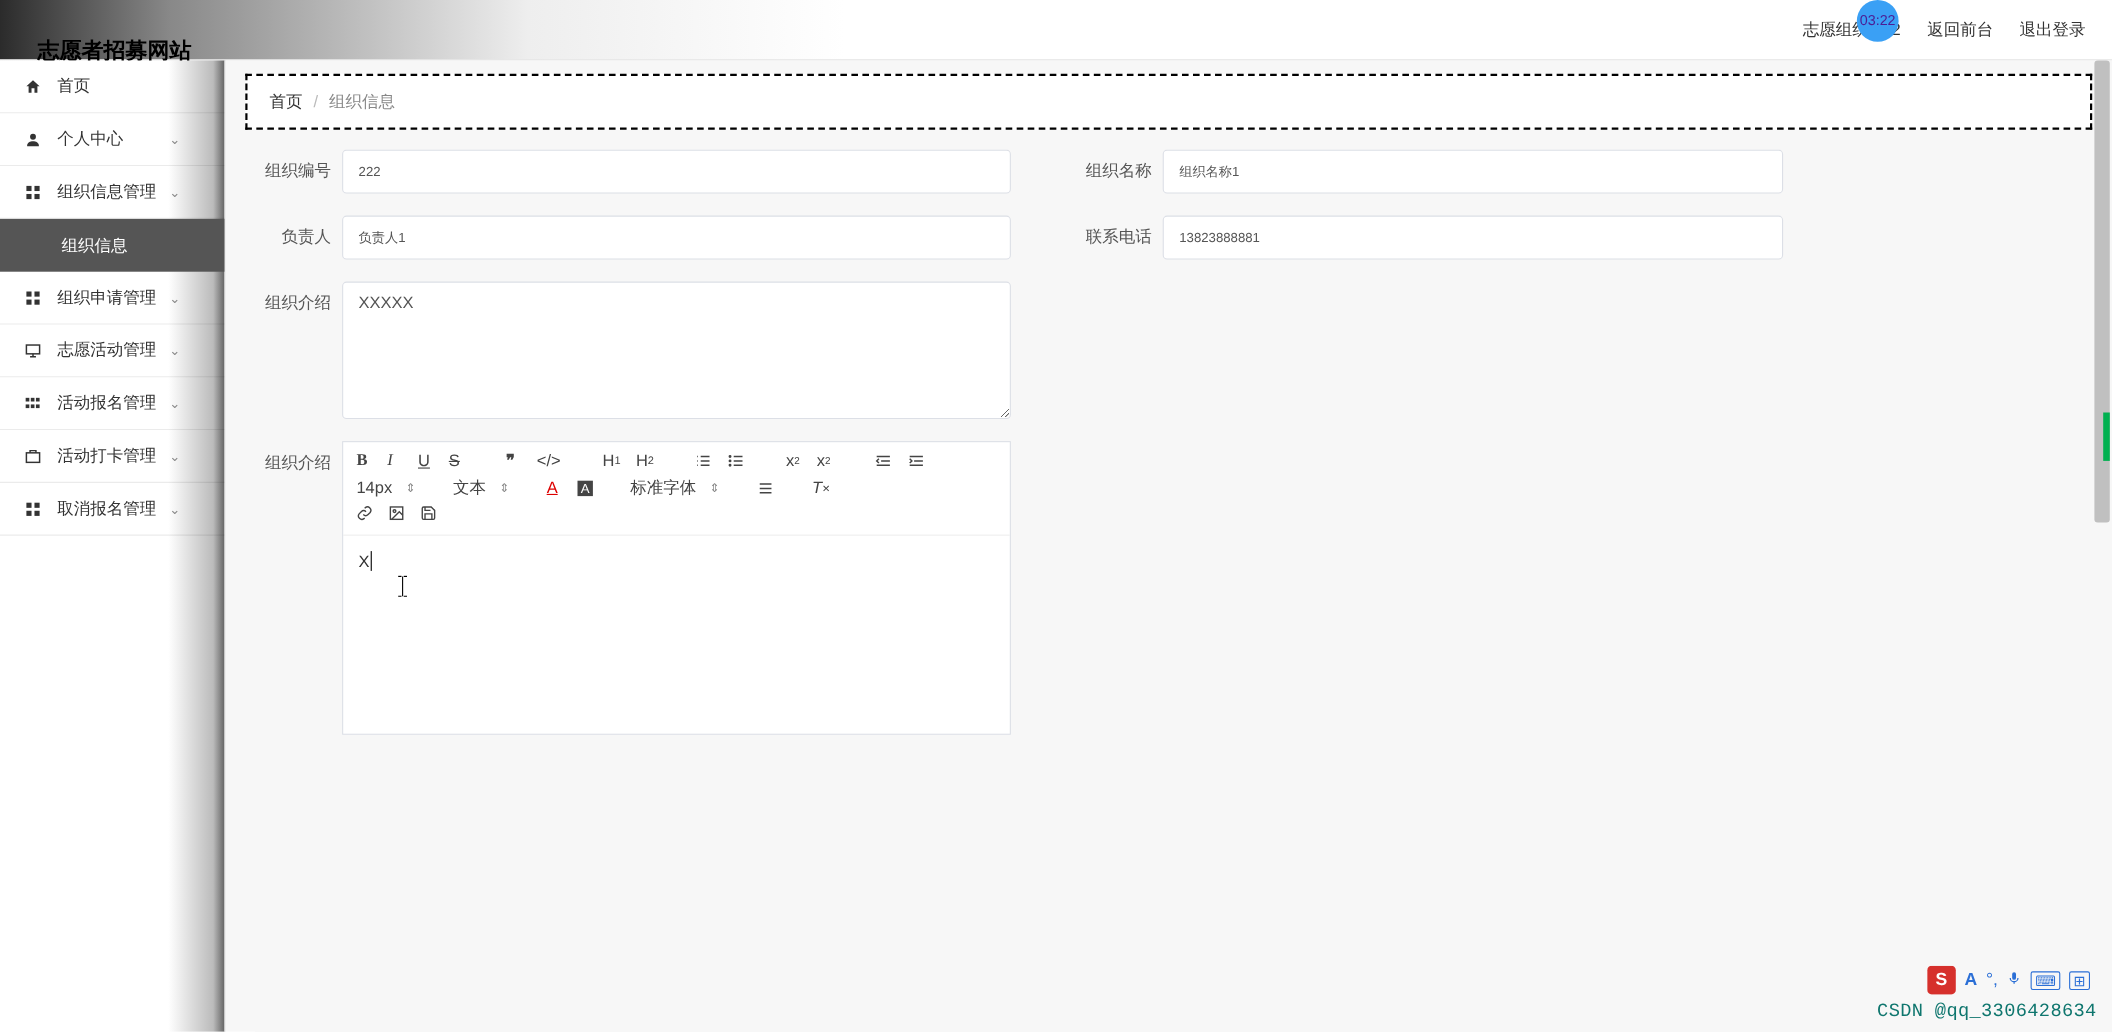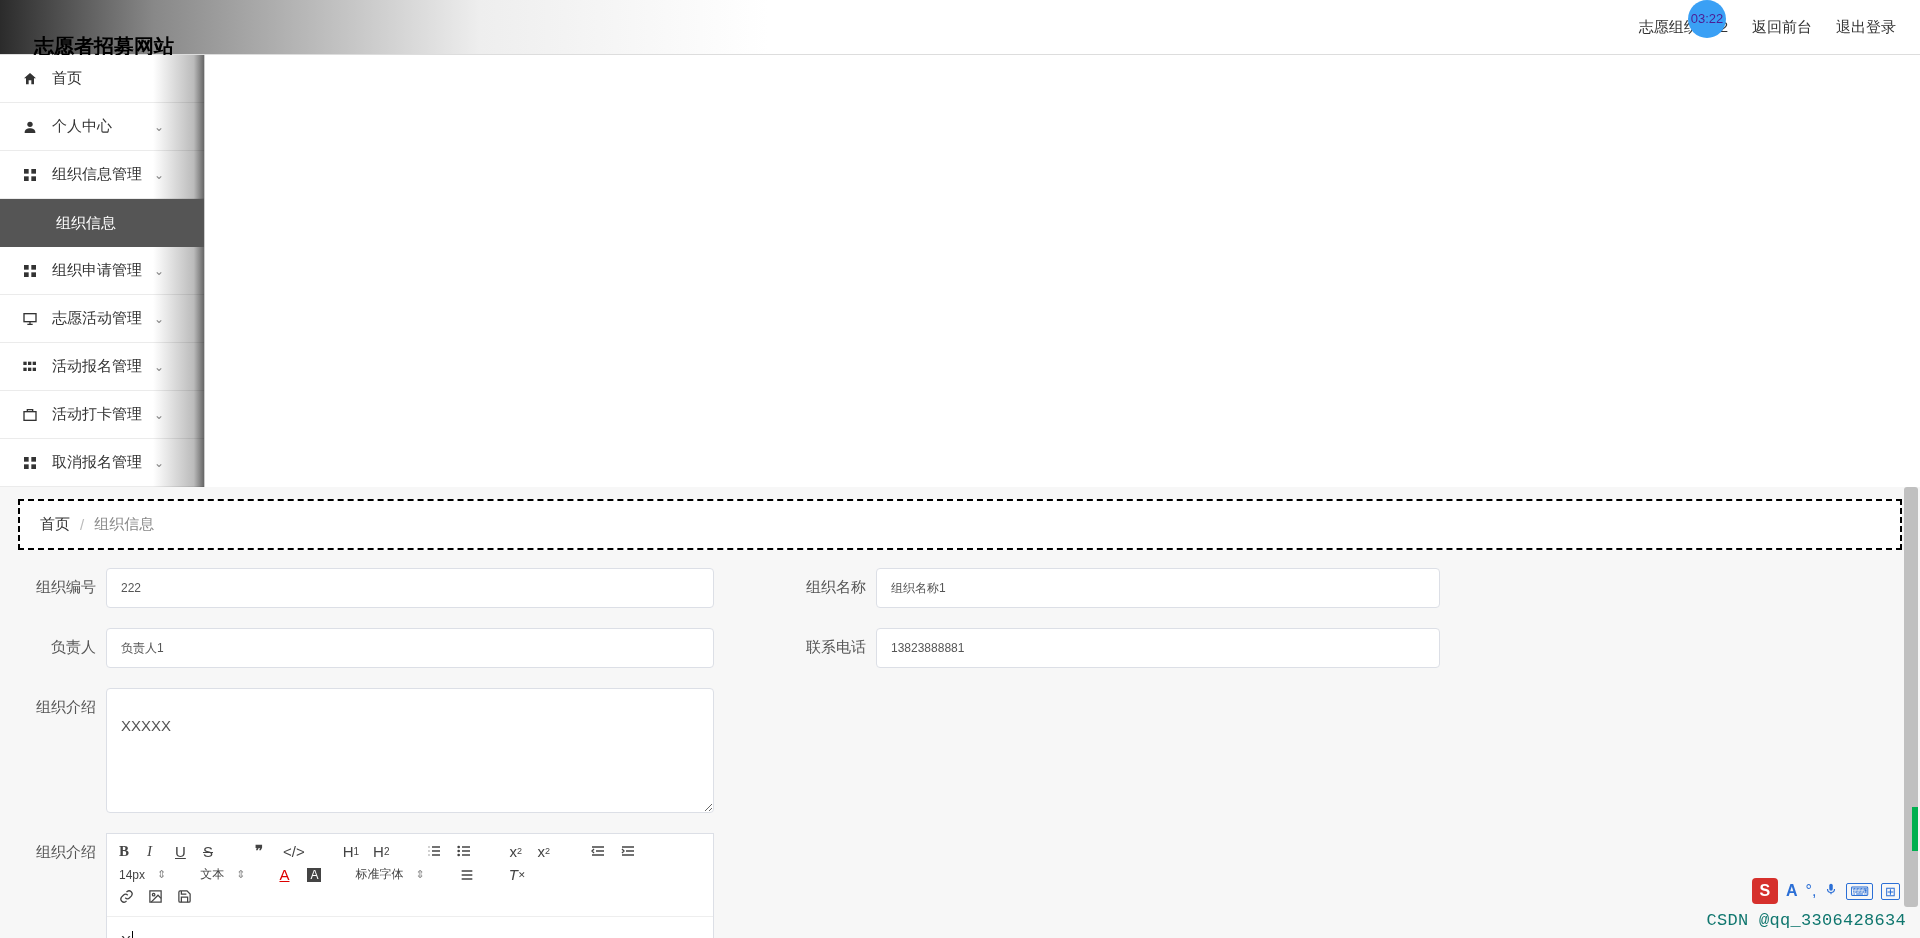--- a/index.html
+++ b/index.html
@@ -4,51 +4,51 @@
 <style>
 * { margin: 0; padding: 0; box-sizing: border-box; font-family: "Microsoft YaHei", Arial, sans-serif; }
 body { background: #fff; width: 1920px; height: 938px; overflow: hidden; position: relative; }
 
 .header { height: 55px; background: linear-gradient(90deg, #2b2b2b 0%, #888 8%, #eee 25%, #fff 40%); display: flex; align-items: center; justify-content: space-between; padding: 0 24px; border-bottom: 1px solid #ddd; }
 .logo { font-size: 20px; font-weight: bold; color: #000; margin-left: 10px; margin-top: 38px; }
 .header-right { display: flex; align-items: center; gap: 24px; position: relative; }
 .header-link { color: #333; font-size: 15px; cursor: pointer; }
 .time-badge { position: absolute; top: -18px; right: 170px; background: #3aa0f5; color: #4c1d95; border-radius: 50%; width: 38px; height: 38px; display: flex; align-items: center; justify-content: center; font-size: 13px; }
 
-.container { display: flex; height: calc(100% - 55px); flex-direction: column; }
+.container { display: flex; height: calc(100% - 55px); }
 
 .sidebar { width: 205px; background: linear-gradient(90deg, #fff 0%, #fff 75%, #bbb 95%, #666 100%); border-right: 1px solid #ccc; }
 .menu-item { height: 48px; display: flex; align-items: center; padding: 0 22px; font-size: 15px; color: #333; cursor: pointer; border-bottom: 1px solid rgba(0,0,0,0.08); position: relative; }
 .menu-item.active { background: #555; color: #fff; padding-left: 56px; border-bottom: none; }
 .menu-icon { width: 18px; margin-right: 12px; display: inline-flex; }
 .menu-chevron { position: absolute; right: 40px; color: #888; font-size: 12px; }
 
 .main { flex: 1; background: #f7f7f7; display: flex; flex-direction: column; position: relative; }
 .breadcrumb-wrap { margin: 12px 18px 0 18px; border: 2.5px dashed #000; padding: 14px 20px; background: #fff; display: flex; align-items: center; font-size: 15px; }
 .bc-home { color: #333; }
 .bc-sep { margin: 0 10px; color: #bbb; }
 .bc-current { color: #888; }
 
 .form-area { margin: 18px 24px; overflow-y: auto; }
-.form-row { display: flex; gap: 80px; margin-bottom: 20px; }
+.form-row { display: flex; gap: 56px; margin-bottom: 20px; }
 .form-group { display: flex; align-items: flex-start; }
 .form-label { width: 72px; text-align: right; color: #555; font-size: 15px; padding-top: 10px; margin-right: 10px; }
 .form-input { width: 608px; height: 40px; border: 1px solid #dcdfe6; border-radius: 4px; padding: 0 14px; font-size: 12px; color: #555; background: #fff; }
 .form-input.small-col { width: 564px; }
 .upload-box { width: 150px; height: 150px; border: 1px solid #e6e6e6; background: #fff; display: flex; align-items: center; justify-content: center; color: #bbb; font-size: 30px; cursor: pointer; }
 .upload-box svg { stroke: #bbb; }
 .upload-hint { color: #aaa; font-size: 13px; margin-top: 22px; }
-.textarea { width: 608px; height: 125px; border: 1px solid #dcdfe6; border-radius: 4px; padding: 28px 14px; font-size: 15px; color: #555; resize: both; font-family: inherit; background: #fff; }
+.textarea { width: 608px; height: 125px; border: 1px solid #dcdfe6; border-radius: 4px; padding: 10px 14px; font-size: 15px; color: #555; resize: both; font-family: inherit; background: #fff; }
 
 .editor { width: 608px; border: 1px solid #dcdfe6; background: #fff; }
 .editor-toolbar { padding: 8px 12px 6px 12px; border-bottom: 1px solid #eee; }
 .tb-row { display: flex; align-items: center; gap: 14px; margin-bottom: 6px; flex-wrap: wrap; }
 .tb-btn { cursor: pointer; color: #444; font-size: 15px; min-width: 14px; text-align: center; display: inline-flex; align-items: center; }
 .tb-btn svg { display: block; }
-.tb-select { display: flex; align-items: center; gap: 6px; font-size: 12px; color: #444; cursor: pointer; }
+.tb-select { display: flex; align-items: center; gap: 6px; font-size: 15px; color: #444; cursor: pointer; }
 .tb-caret::after { content: "⇕"; font-size: 11px; margin-left: 6px; color: #888; }
 .editor-content { padding: 14px; font-size: 15px; color: #333; min-height: 180px; position: relative; }
 .editor-cursor { display: inline-block; width: 1px; height: 18px; background: #000; vertical-align: text-bottom; margin-left: 1px; }
 .text-caret-icon { position: absolute; top: 36px; left: 48px; }
 
 .scrollbar-track { position: absolute; right: 2px; top: 0; bottom: 0; width: 14px; }
 .scrollbar-thumb { position: absolute; top: 0; width: 14px; height: 420px; background: #c0c0c0; border-radius: 3px; }
 .scrollbar-accent { position: absolute; top: 320px; right: 0; width: 6px; height: 44px; background: #00b050; }
 
 .ime-bar { position: fixed; right: 20px; bottom: 34px; display: flex; align-items: center; gap: 8px; }

